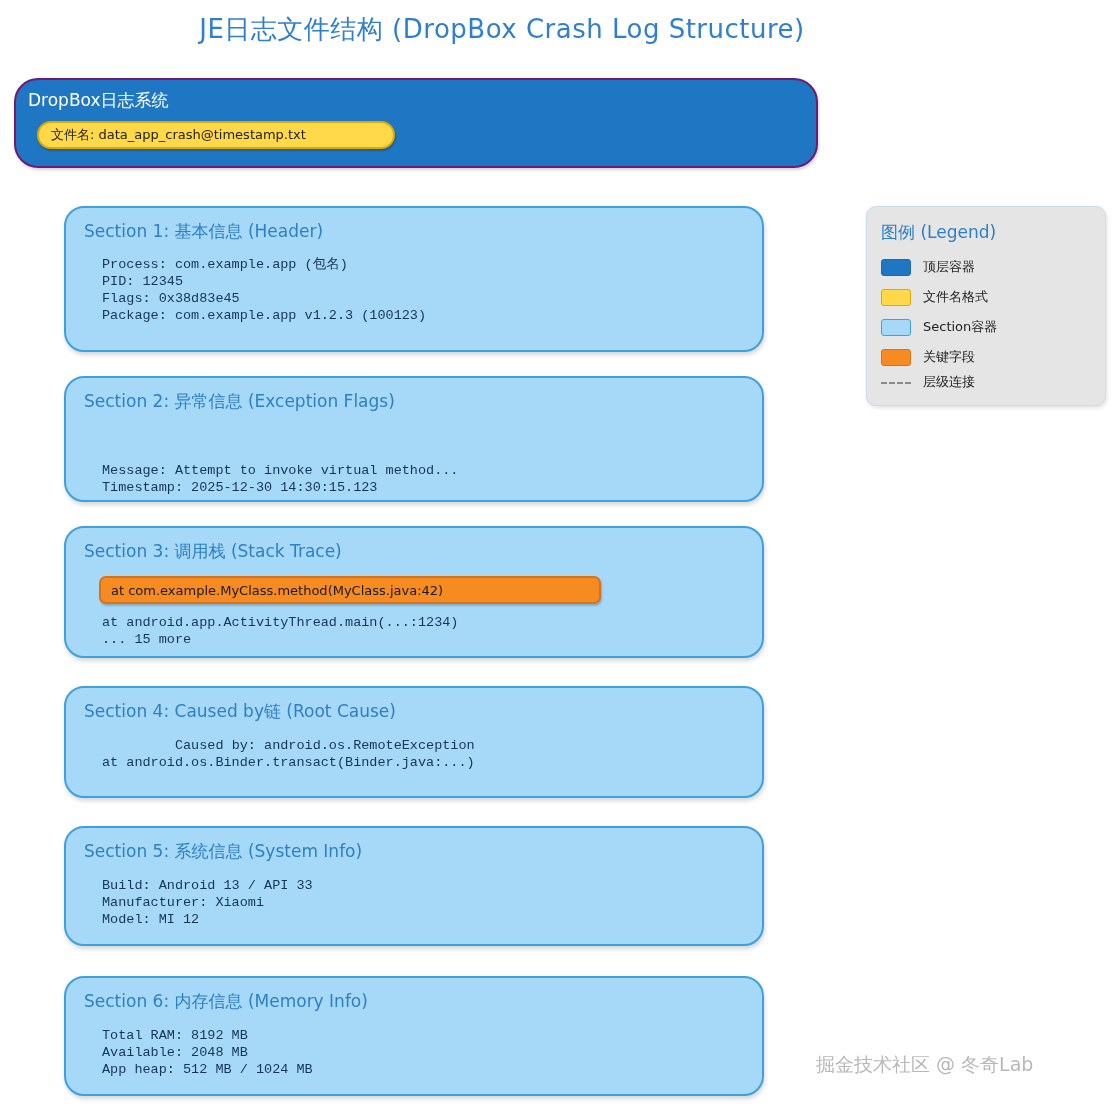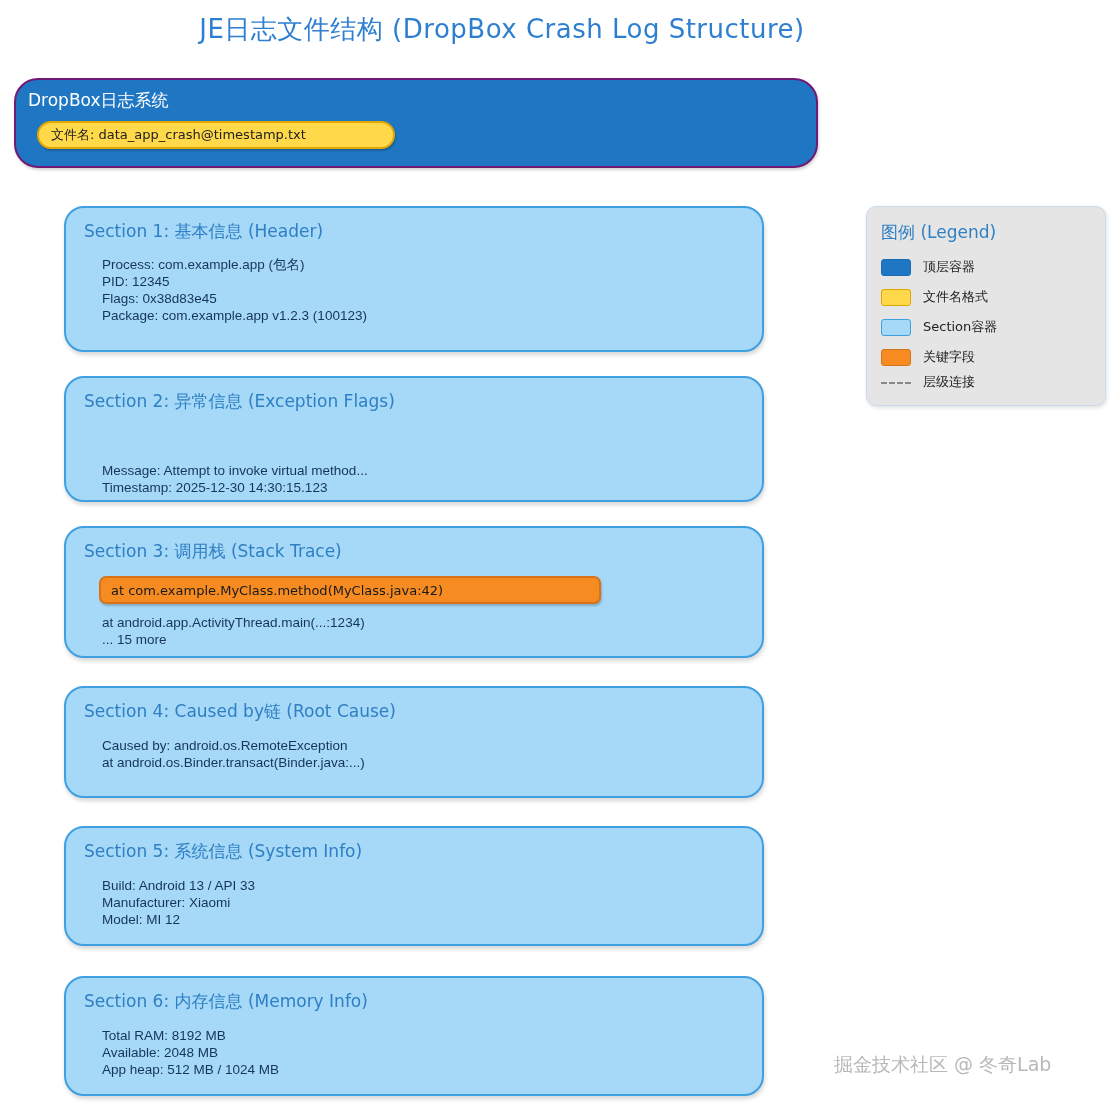--- a/index.html
+++ b/index.html
@@ -87,21 +87,21 @@
     color: #2e7fc4;
     font-family: "DejaVu Sans", sans-serif;
     white-space: nowrap;
   }
   .sec-lines {
     position: absolute;
     left: 36px;
     top: 44px;
     font-size: 13.5px;
     color: #15355a;
-    font-family: Liberation Sans, sans-serif;
+    font-family: Liberation Mono, monospace;
     line-height: 17px;
   }
   .sec-lines div { white-space: nowrap; }
 
   .key-field {
     position: absolute;
     background: #f58b21;
     border: 2px solid #d9731a;
     border-radius: 7px;
     box-shadow: 1px 2px 2px rgba(0,0,0,0.2);
@@ -164,21 +164,21 @@
   .dashline::before {
     content: "";
     position: absolute;
     left: 0; right: 0; top: 8px;
     border-top: 2px dashed #8a8a8a;
   }
 
   
   .watermark {
     position: absolute;
-    left: 834px;
+    left: 816px;
     top: 1052px;
     font-size: 19px;
     color: #b8b8b8;
     font-family: "DejaVu Sans", sans-serif;
     white-space: nowrap;
   }
 </style>
 </head>
 <body>
 
@@ -215,21 +215,21 @@
     <span>at com.example.MyClass.method(MyClass.java:42)</span>
   </div>
   <div class="sec-lines" style="top:86px;">
     <div>at android.app.ActivityThread.main(...:1234)</div>
     <div>... 15 more</div>
   </div>
 </div>
 
 <div class="section" style="top:686px; height:112px;">
   <div class="sec-title">Section 4: Caused by链 (Root Cause)</div>
-  <div class="sec-lines" style="top:49px;">
+  <div class="sec-lines" style="top:49px;text-align:right;">
     <div>Caused by: android.os.RemoteException</div>
     <div>  at android.os.Binder.transact(Binder.java:...)</div>
   </div>
 </div>
 
 <div class="section" style="top:826px; height:120px;">
   <div class="sec-title">Section 5: 系统信息 (System Info)</div>
   <div class="sec-lines" style="top:49px;">
     <div>Build: Android 13 / API 33</div>
     <div>Manufacturer: Xiaomi</div>

